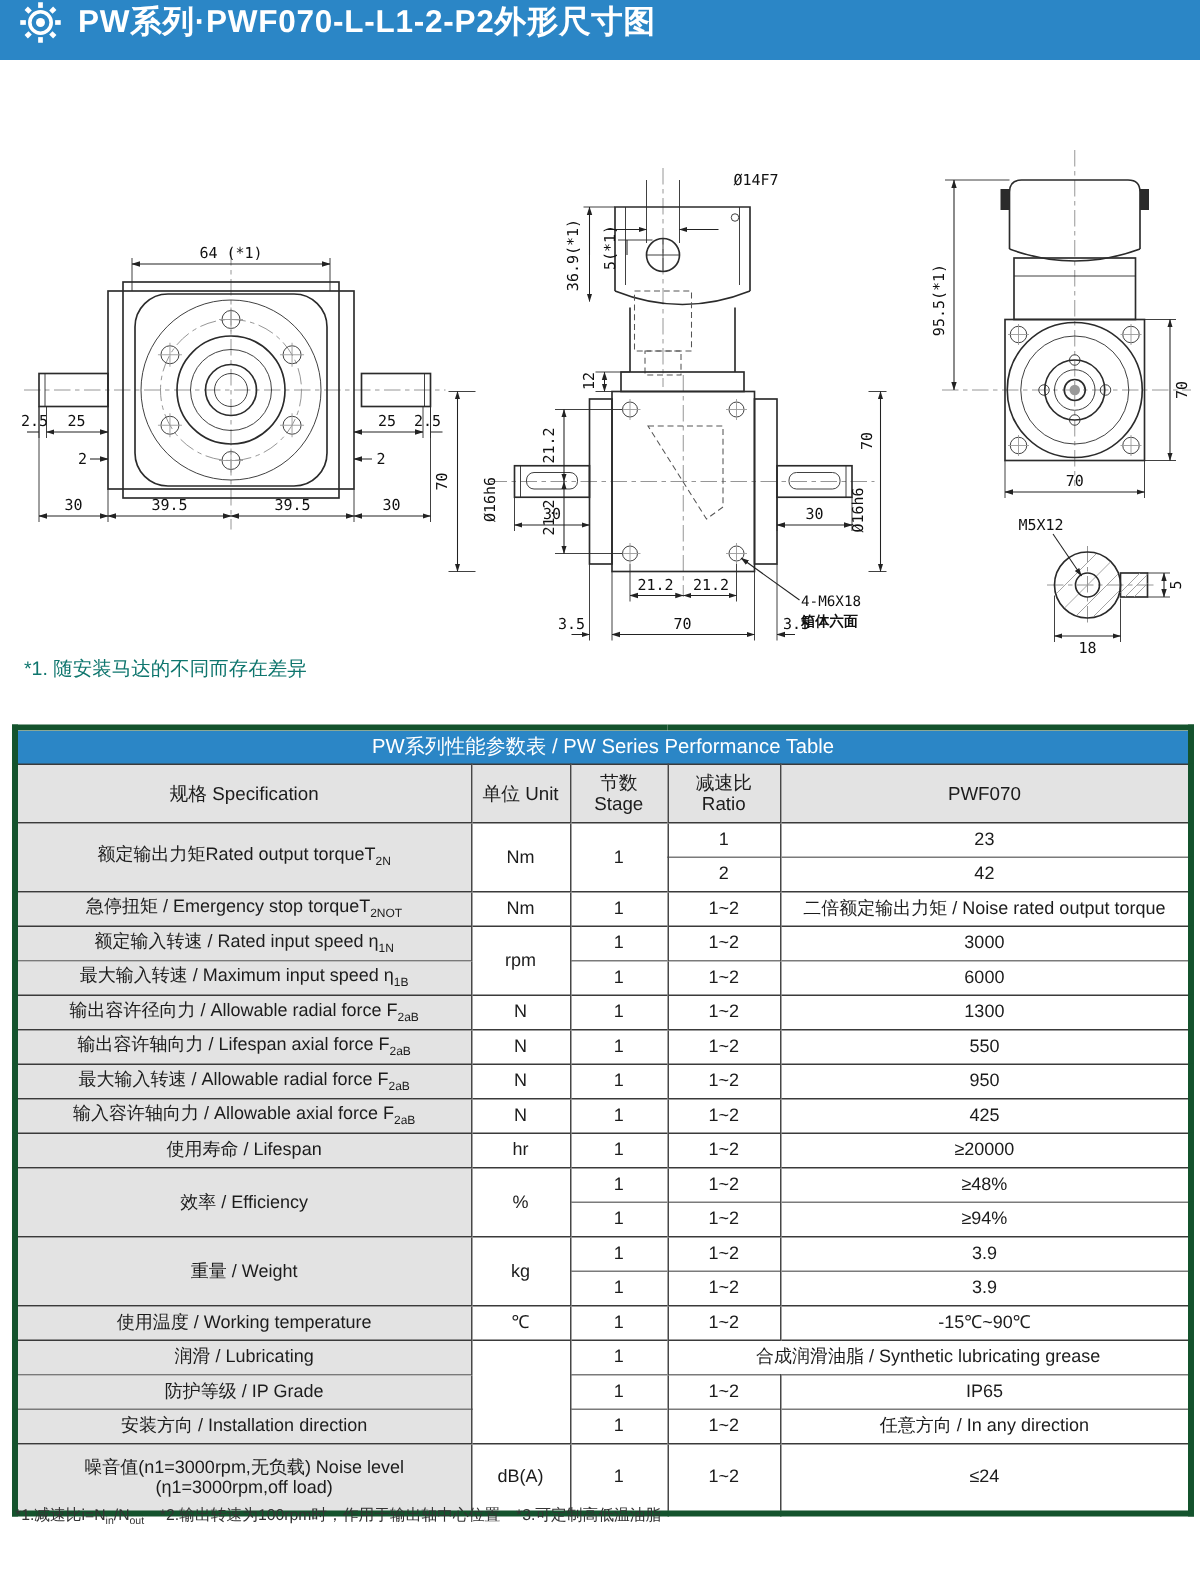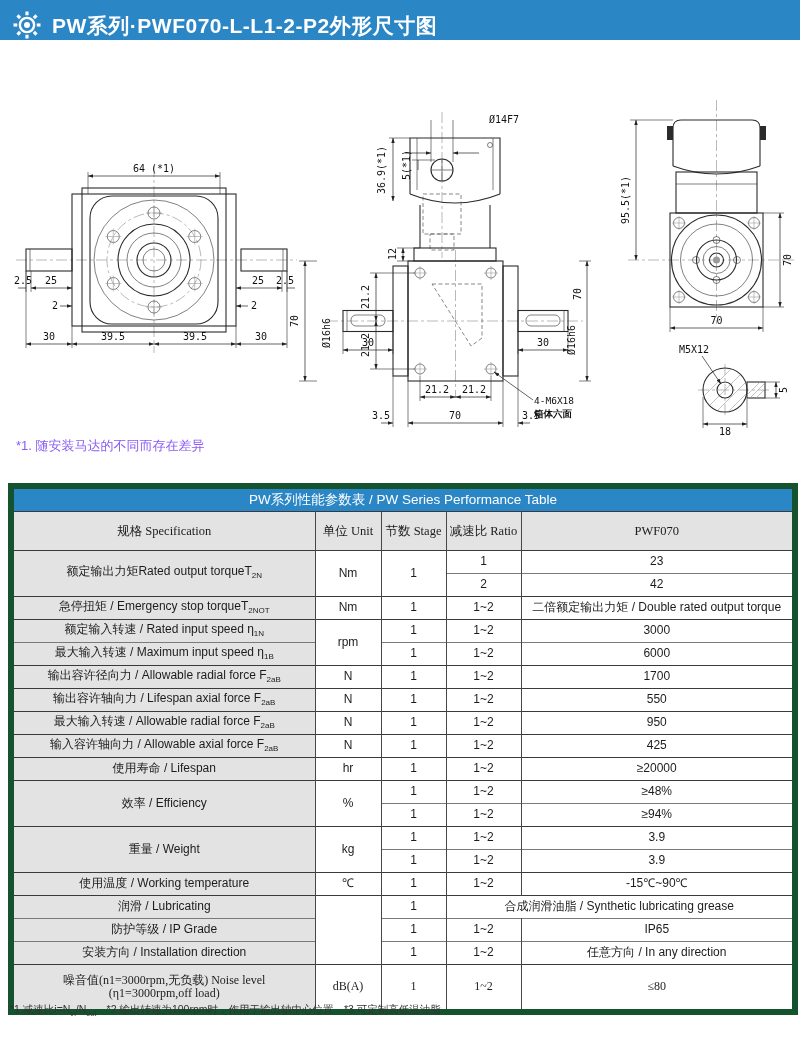--- a/index.html
+++ b/index.html
@@ -2,51 +2,51 @@
 <html><head>
 <meta charset="utf-8">
 <style>
   html,body{margin:0;padding:0;}
   body{width:800px;height:1050px;background:#fff;position:relative;overflow:hidden;
        font-family:"Liberation Sans",sans-serif;color:#222;}
   .abs{position:absolute;}
 
   
   .titlebar{left:0;top:8;width:800px;height:40px;background:#2b86c6;
-    display:flex;align-items:flex-end;gap:10px;padding-left:12px;box-sizing:border-box;}
+    display:flex;align-items:flex-start;gap:10px;padding-left:12px;box-sizing:border-box;}
   .titlebar .ttl{color:#fff;font-size:21px;font-weight:bold;letter-spacing:.5px;}
 
   
   svg text{font-family:"DejaVu Sans Mono","Liberation Mono",monospace;}
   .ol{stroke:#2b2b2b;stroke-width:1.1;fill:none;}
   .th{stroke:#2b2b2b;stroke-width:0.6;fill:none;}
   .gr{stroke:#9a9a9a;stroke-width:0.6;fill:none;}
   .cl{stroke:#8a8a8a;stroke-width:0.6;fill:none;stroke-dasharray:11 3 3 3;}
   .hd{stroke:#555;stroke-width:0.7;fill:none;stroke-dasharray:4 2.5;}
   .dl{stroke:#222;stroke-width:0.7;fill:none;}
   .dt{font-size:10px;fill:#111;}
   #s1 .dim{stroke:#222;stroke-width:0.7;fill:none;marker-start:url(#aw1);marker-end:url(#aw1);}
   #s2 .dim{stroke:#222;stroke-width:0.7;fill:none;marker-start:url(#aw2);marker-end:url(#aw2);}
   #s3 .dim{stroke:#222;stroke-width:0.7;fill:none;marker-start:url(#aw3);marker-end:url(#aw3);}
-  .note{left:16px;top:437px;font-size:13px;color:#8b5cf6;}
+  .note{left:16px;top:437px;font-size:13px;color:#0f766e;}
 
   
   .tblwrap{left:8px;top:483px;}
   table.perf{border-collapse:collapse;width:784px;table-layout:fixed;font-size:12px;color:#1c1c1c;
-             border:6px solid #14532d;}
+             border:4px solid #14532d;}
   table.perf td{border-left:1px solid #474747;border-right:1px solid #474747;
      border-top:1px solid #7a7a7a;text-align:center;height:22px;padding:0 3px;line-height:1.12;
      overflow:hidden;vertical-align:middle;}
   tr.gt td{border-top:1.6px solid #3a3a3a;}
   tr.ttl td{background:#2b86c6;color:#fff;font-size:13.5px;height:22px;font-weight:500;
      border-top:1px solid #333;}
-  tr.hdr td{background:#e3e3e3;height:38px;font-size:12.5px;border-top:1.6px solid #3a3a3a;font-family:Liberation Serif, serif;}
+  tr.hdr td{background:#e3e3e3;height:38px;font-size:12.5px;border-top:1.6px solid #3a3a3a;}
   td.spec{background:#e3e3e3;}
   td sub{font-size:8px;}
-  tr.noise td{height:44px;font-family:Liberation Serif, serif;}
+  tr.noise td{height:44px;}
 
   .footnote{left:10px;top:1003px;font-size:10.5px;color:#333;font-weight:500;}
   .footnote sub{font-size:7px;}
 </style>
 </head>
 <body>
 
 <div class="abs titlebar">
   <svg width="30" height="30" viewBox="0 0 40 40">
     <circle cx="20" cy="20" r="9.5" fill="none" stroke="#fff" stroke-width="3.2"></circle>
@@ -357,21 +357,21 @@
   <tr>
     <td>2</td>
     <td>42</td>
   </tr>
 
   <tr class="gt">
     <td class="spec"><span>急停扭矩 / Emergency stop torqueT</span><sub>2NOT</sub></td>
     <td>Nm</td>
     <td>1</td>
     <td>1~2</td>
-    <td>二倍额定输出力矩 / Double rated output torque</td>
+    <td>二倍额定输出力矩 / Noise rated output torque</td>
   </tr>
 
   <tr class="gt">
     <td class="spec"><span>额定输入转速 / Rated input speed η</span><sub>1N</sub></td>
     <td rowspan="2">rpm</td>
     <td>1</td>
     <td>1~2</td>
     <td>3000</td>
   </tr>
   <tr>
@@ -379,21 +379,21 @@
     <td>1</td>
     <td>1~2</td>
     <td>6000</td>
   </tr>
 
   <tr class="gt">
     <td class="spec"><span>输出容许径向力 / Allowable radial force F</span><sub>2aB</sub></td>
     <td>N</td>
     <td>1</td>
     <td>1~2</td>
-    <td>1700</td>
+    <td>1300</td>
   </tr>
   <tr class="gt">
     <td class="spec"><span>输出容许轴向力 / Lifespan axial force F</span><sub>2aB</sub></td>
     <td>N</td>
     <td>1</td>
     <td>1~2</td>
     <td>550</td>
   </tr>
   <tr class="gt">
     <td class="spec"><span>最大输入转速 / Allowable radial force F</span><sub>2aB</sub></td>
@@ -472,21 +472,21 @@
   </tr>
 
   <tr class="gt noise">
     <td class="spec">
       <div>噪音值(n1=3000rpm,无负载) Noise level</div>
       <div>(η1=3000rpm,off load)</div>
     </td>
     <td>dB(A)</td>
     <td>1</td>
     <td>1~2</td>
-    <td>≤80</td>
+    <td>≤24</td>
   </tr>
 </tbody>
     </table>
 </div>
 
 <div class="abs footnote">
   <span>*1.减速比i=N</span><sub>in</sub><span>/N</span><sub>out</sub><span>　*2.输出转速为100rpm时，作用于输出轴中心位置　*3.可定制高低温油脂</span>
 </div>
 
 </body></html>

